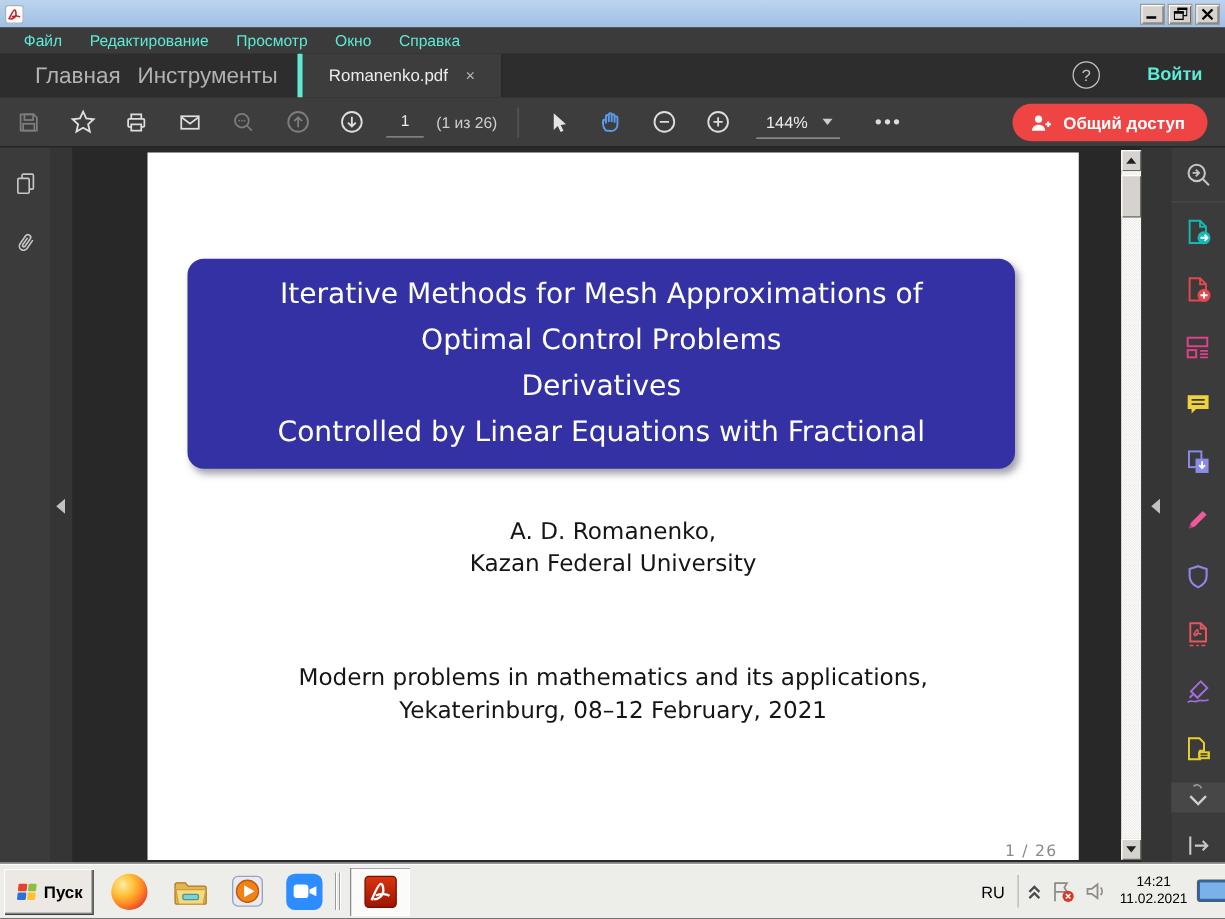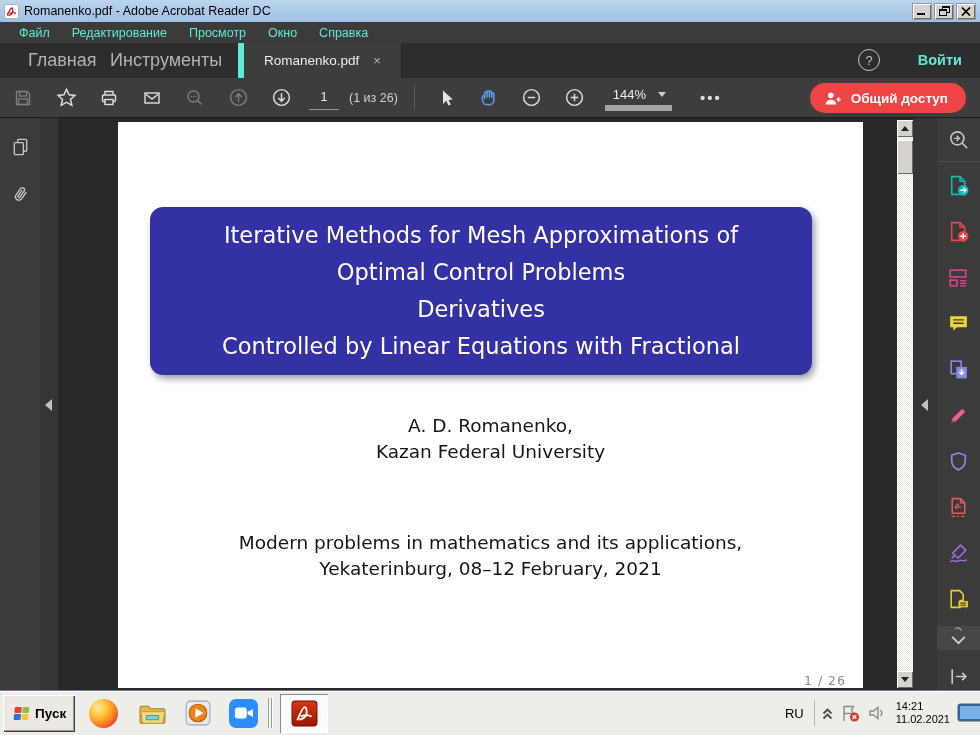--- a/index.html
+++ b/index.html
@@ -21,37 +21,37 @@
   .menubar{position:absolute;left:0;top:22px;width:980px;height:21px;background:#3b3b3b;
     display:flex;align-items:center;padding-left:8px;}
   .menu-item{color:#5eead4;font-size:12.5px;padding:0 11px;cursor:default;}
 
   
   .tabbar{position:absolute;left:0;top:43px;width:980px;height:35px;background:#2d2d2d;}
   .tab{position:absolute;top:0;height:35px;line-height:35px;color:#b2b2b2;font-size:18px;padding:0 14px;}
   .tab-home{left:14px;}
   .tab-tools{left:96px;}
   .tab-doc{position:absolute;left:238px;top:0;width:164px;height:35px;background:#3d3d3d;
-    border-left:6px solid #5eead4;border-right:1px solid #252525;
+    border-left:4px solid #5eead4;border-right:1px solid #252525;
     display:flex;align-items:center;justify-content:center;gap:14px;color:#ececec;font-size:13.5px;}
   .tab-close{color:#b5b5b5;font-size:13px;cursor:default;}
   .help-circle{position:absolute;top:6px;right:100px;width:22px;height:22px;border:1.5px solid #c4c4c4;
     border-radius:50%;color:#c4c4c4;font-size:13px;display:flex;align-items:center;justify-content:center;}
   .signin{position:absolute;top:0;right:18px;height:35px;line-height:35px;color:#5eead4;
     font-size:14.5px;font-weight:600;}
 
   
   .toolbar{position:absolute;left:0;top:78px;width:980px;height:40px;background:#3d3d3d;
     border-bottom:1px solid #1d1d1d;display:flex;align-items:center;padding-left:6px;}
   .tbtn{width:34px;height:34px;display:flex;align-items:center;justify-content:center;margin-right:9px;flex:0 0 auto;}
   .pagebox{width:30px;height:24px;border-bottom:1px solid #979797;color:#ececec;font-size:12.5px;
     display:flex;align-items:center;justify-content:center;margin-left:2px;}
   .pagecount{color:#cfcfcf;font-size:12.5px;margin-left:10px;white-space:nowrap;}
   .tdivider{width:1px;height:24px;background:#5c5c5c;margin:0 14px 0 16px;}
-  .zoomctl{display:flex;align-items:center;gap:12px;height:26px;border-bottom:6px solid #a3a3a3;
+  .zoomctl{display:flex;align-items:center;gap:12px;height:26px;border-bottom:1px solid #a3a3a3;
     padding:0 6px 0 8px;margin-left:4px;color:#ececec;font-size:13px;}
   .caret-down{width:0;height:0;border-left:4px solid transparent;border-right:4px solid transparent;
     border-top:5px solid #cdcdcd;}
   .ellipsis{color:#dcdcdc;font-size:15px;font-weight:bold;letter-spacing:2px;margin-left:28px;}
   .sharebtn{position:absolute;right:14px;top:5px;height:30px;border-radius:15px;background:#ef4444;
     color:#fff;font-size:13.5px;font-weight:600;display:flex;align-items:center;gap:8px;padding:0 18px 0 14px;}
 
   
   .main{position:absolute;left:0;top:118px;width:980px;height:572px;}
   .left-rail{position:absolute;left:0;top:0;width:40px;height:100%;background:#3b3b3b;
@@ -109,37 +109,36 @@
     background:radial-gradient(circle at 32% 30%, #ffe9a6 0%, #ffc43a 30%, #ff8b24 55%, #e8412e 80%, #c2185b 100%);}
   .zoom-tile{width:29px;height:29px;border-radius:7px;background:#2d8cff;display:flex;align-items:center;justify-content:center;}
   .ql-sep{width:8px;height:30px;margin:0 4px 0 8px;
     background:linear-gradient(90deg,transparent 0 2px,#9a9a9a 2px 3px,#fff 3px 4px,transparent 4px 5px,#9a9a9a 5px 6px,#fff 6px 7px,transparent 7px);}
   .task-btn-active{width:48px;height:39px;margin-left:2px;background:#fbfbfa;
     box-shadow:inset 1px 1px 0 #8a8a8a, inset -1px -1px 0 #fff;display:flex;align-items:center;justify-content:center;}
   .tray{margin-left:auto;display:flex;align-items:center;height:100%;}
   .tray-lang{font-size:13px;color:#000;padding:0 7px;}
   .tray-div{width:1px;height:26px;background:#b5b5b5;margin:0 3px;}
   .tray-ic{display:flex;align-items:center;justify-content:center;margin:0 3px;}
-  .tray-clock{text-align:left;font-size:11px;line-height:13px;color:#000;margin:0 4px 0 6px;white-space:nowrap;}
+  .tray-clock{text-align:center;font-size:11px;line-height:13px;color:#000;margin:0 4px 0 6px;white-space:nowrap;}
 
   svg{display:block;}
 </style>
 </head>
 <body>
 
 <div id="app">
 
   <div class="titlebar">
     <span class="tb-appicon">
       <svg width="15" height="15" viewBox="0 0 15 15">
           <rect x="0.5" y="0.5" width="14" height="14" rx="2" fill="#fff" stroke="#b0b0b0"></rect>
           <path d="M3 11.5 C5.5 6.5 6.8 4 7.5 4 C8.3 4 8.8 6 8.8 7.5 C8.8 9.5 6.5 11.3 4.2 11.3 M5.5 9.4 C8 8.4 11 8.7 12 9.7" fill="none" stroke="#c11f25" stroke-width="1.3"></path>
         </svg>
     </span>
-    <span class="tb-title">Romanenko.pdf - Adobe Acrobat Reader DC</span>
     <span class="winbtns">
       <span class="winbtn">
           <svg width="10" height="9">
             <rect x="0" y="6" width="8" height="2" fill="#000"></rect>
           </svg>
         </span>
       <span class="winbtn">
           <svg width="11" height="10">
             <rect x="3.5" y="0.5" width="7" height="6" fill="none" stroke="#000"></rect>
             <rect x="3" y="0" width="8" height="2" fill="#000"></rect>

